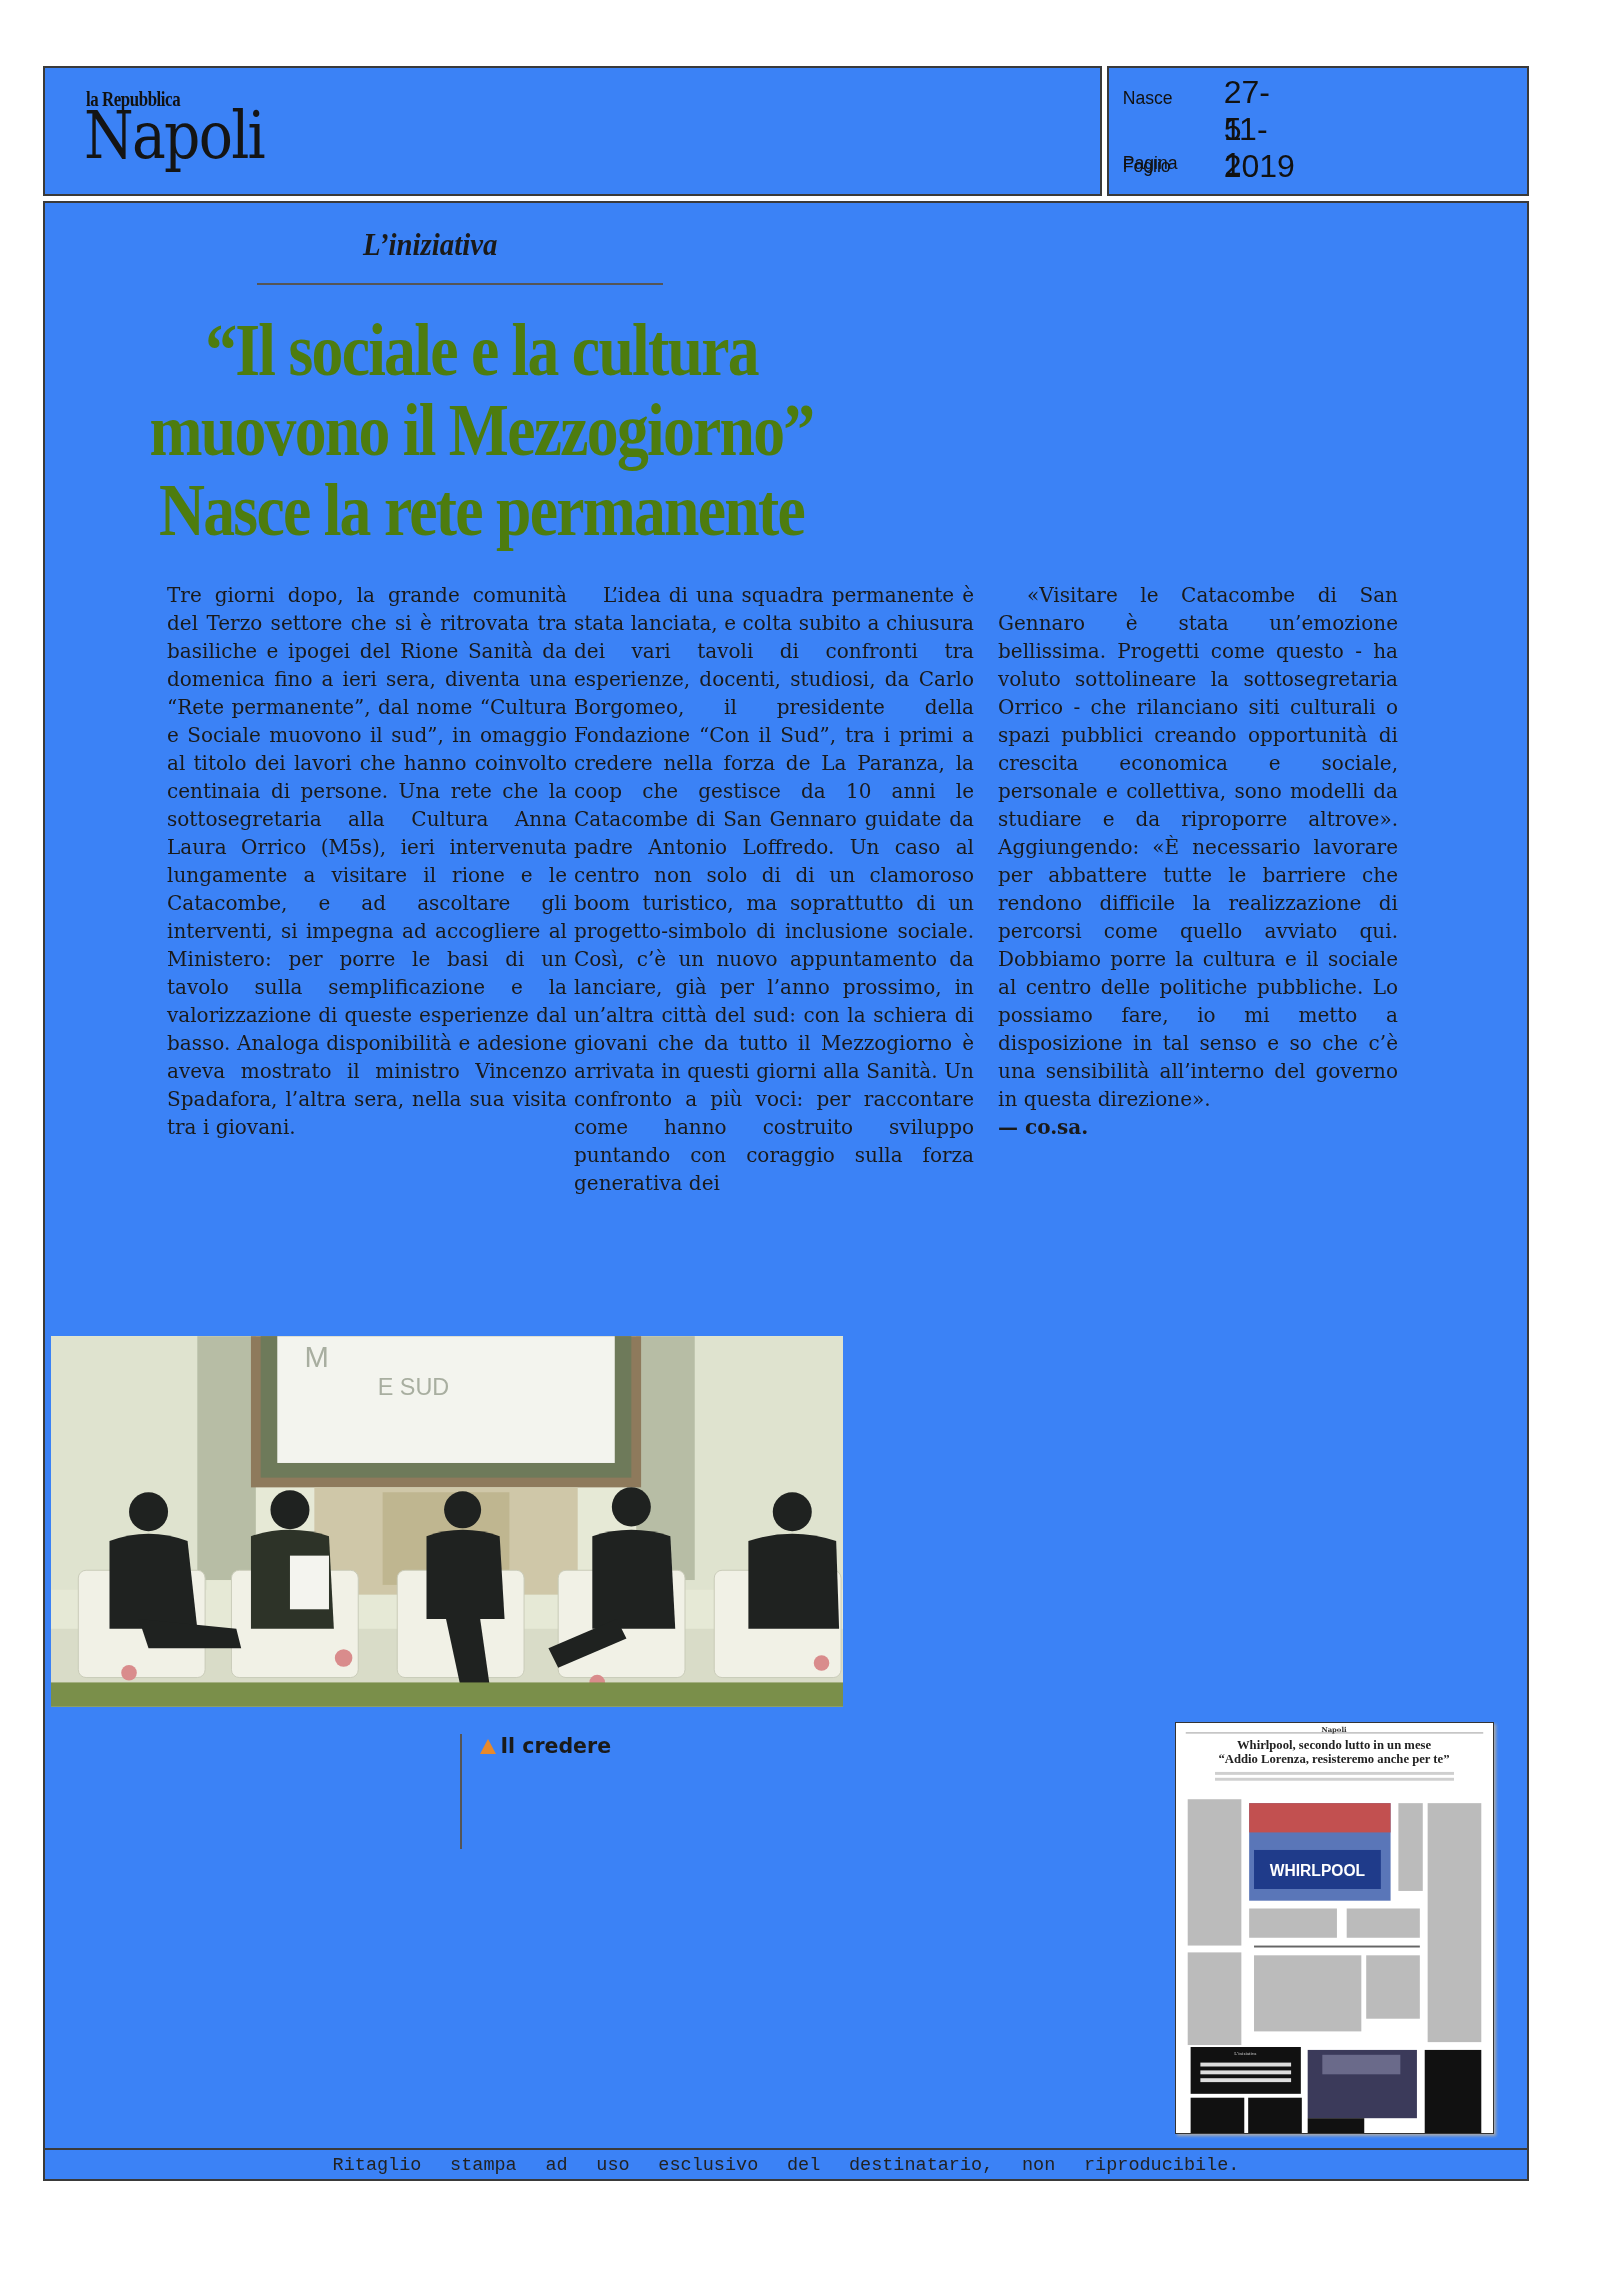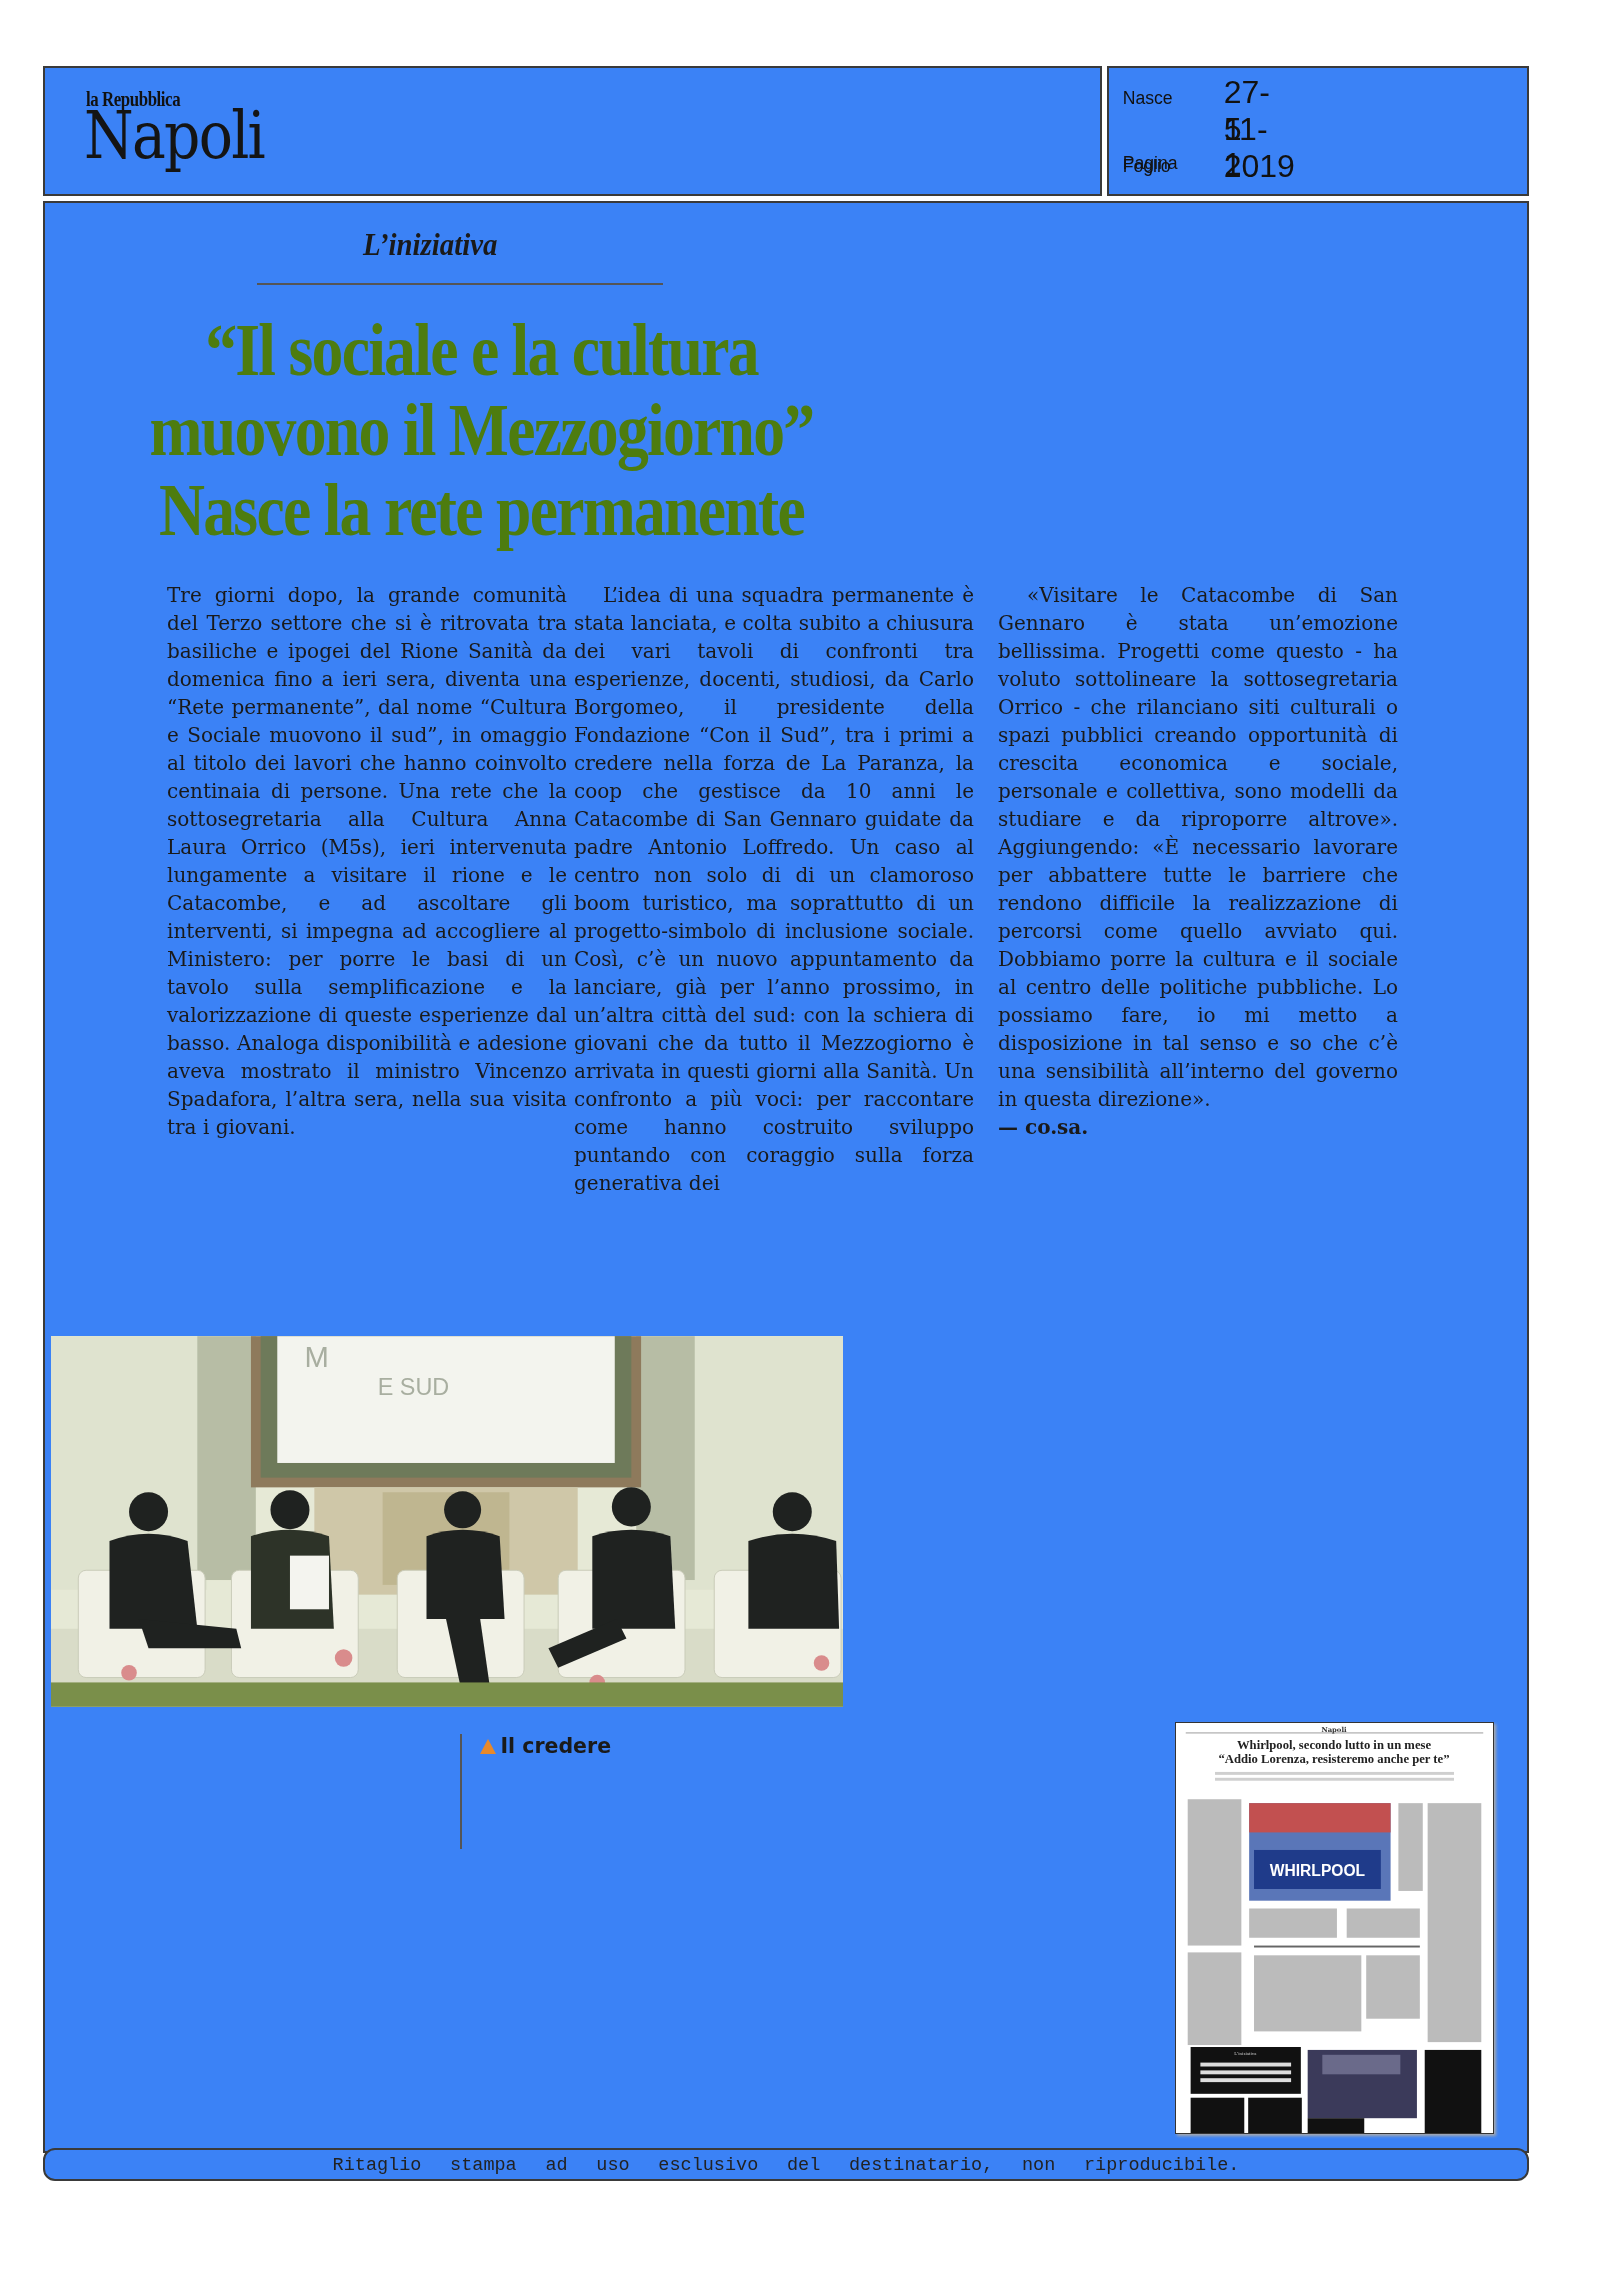--- a/index.html
+++ b/index.html
@@ -44,21 +44,21 @@
     
     #caption { position: absolute; left: 460px; top: 1734px; border-left: 2px solid #555; padding-left: 17.6px; height: 115px; font-family: "DejaVu Sans", sans-serif; color: #2b2b2b; }
     .cap-title { font-weight: bold; font-size: 20.5px; line-height: 25px; color: #1a1a1a; }
     .cap-title .tri { display: inline-block; width: 0; height: 0; border-left: 8.8px solid transparent; border-right: 8.8px solid transparent; border-bottom: 15.6px solid #e8892b; margin-right: 4.9px; vertical-align: -1px; }
     .cap-body { font-size: 20.5px; line-height: 27px; width: 351px; letter-spacing: -0.4px; }
 
     
     #thumb { position: absolute; left: 1175px; top: 1722px; width: 317px; height: 410px; border: 1px solid #333; box-shadow: 2px 2px 2.9px #aaa; background: #fff; overflow: hidden; }
 
     
-    #footer { left: 43px; top: 2148px; width: 1486px; height: 33px; border-top: 2px solid #3a3a3a; border-radius: 12px; }
+    #footer { left: 43px; top: 2148px; width: 1486px; height: 33px; border-top: 2px solid #3a3a3a; }
     .footer-text { position: absolute; left: 0; right: 0; top: 4.9px; text-align: center; font-family: "Liberation Mono", monospace; font-size: 18.5px; word-spacing: 17.6px; color: #222; }
   </style>
 </head>
 <body>
 
 <div class="box" id="masthead">
   <div class="mh-small">la Repubblica</div>
   <div class="mh-big">Napoli</div>
 </div>
 

